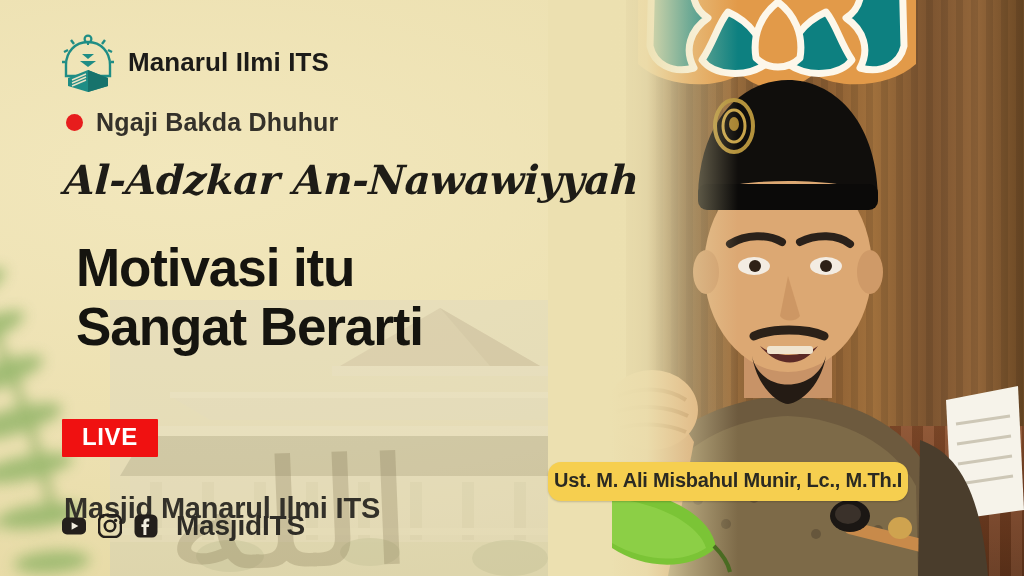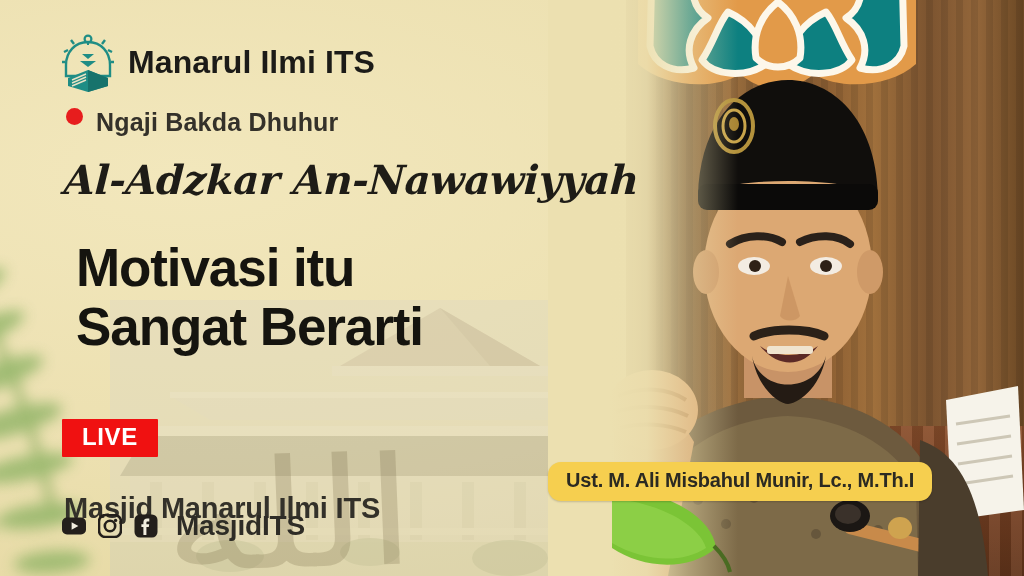--- a/index.html
+++ b/index.html
@@ -82,25 +82,25 @@
   .leaf-green {
     position:absolute; left:612px; top:486px; width:128px; height:96px;
     z-index:8; pointer-events:none;
   }
 
   
   .brand { position:absolute; left:62px; top:34px; display:flex; align-items:center; gap:14px; z-index:12;}
   .brand-logo { width:52px; height:58px; flex:0 0 auto;}
   .brand-text { line-height:1.06; }
   .brand-l1 { font-size:21px; color:#2f2c26; letter-spacing:.2px; }
-  .brand-l2 { font-size:32px; font-weight:bold; color:#1c1b18; letter-spacing:.1px;}
+  .brand-l2 { font-size:26px; font-weight:bold; color:#1c1b18; letter-spacing:.1px;}
 
   .kicker {
     position:absolute; left:66px; top:108px; z-index:12;
-    display:flex; align-items:flex-start; gap:13px;
+    display:flex; align-items:center; gap:13px;
   }
   .dot-live { width:17px; height:17px; border-radius:50%; background:#e71d1d; flex:0 0 auto;}
   .kicker-text { font-size:25px; font-weight:bold; color:#34312a; letter-spacing:.2px;}
 
   .series-title {
     position:absolute; left:64px; top:156px; z-index:12;
     font-family:"DejaVu Serif", serif;
     font-size:40px; font-weight:bold; font-style:italic;
     color:#1e1c17; letter-spacing:-.4px; white-space:nowrap;
     transform:skewX(-3deg);
@@ -128,21 +128,21 @@
     position:absolute; left:62px; top:510px; z-index:12;
     display:flex; align-items:center; gap:12px;
   }
   .soc-ico { width:24px; height:24px; flex:0 0 auto; }
   .soc-handle { font-size:28px; font-weight:bold; color:#2e2c26; margin-left:6px; letter-spacing:-.2px;}
 
   
   .speaker-banner {
     position:absolute; left:548px; top:462px; z-index:10;
     background:#f6cf4f; border-radius:13px;
-    padding:7px 18px 9px;
+    padding:7px 6px 9px;
     font-size:20px; font-weight:bold; color:#2b2a22;
     letter-spacing:-.2px; white-space:nowrap;
     box-shadow:0 1px 2px rgba(0,0,0,.18);
   }
 </style>
 </head>
 <body>
 
 <div id="stage">
 

